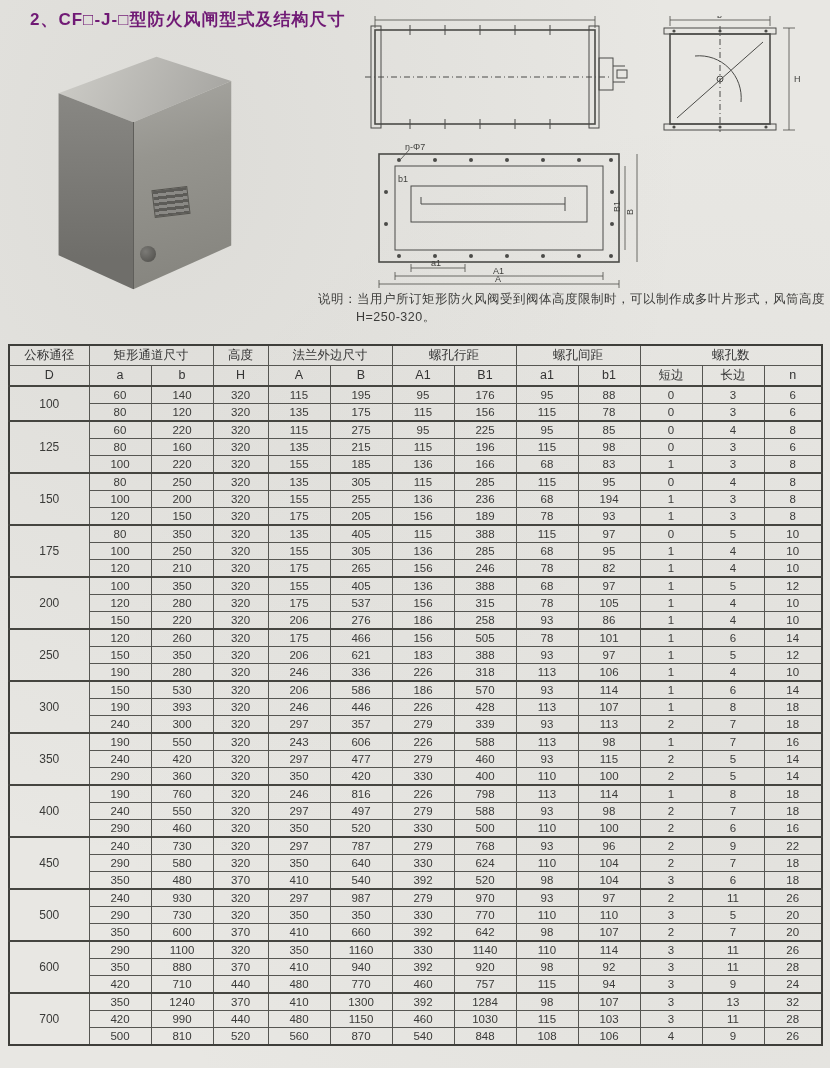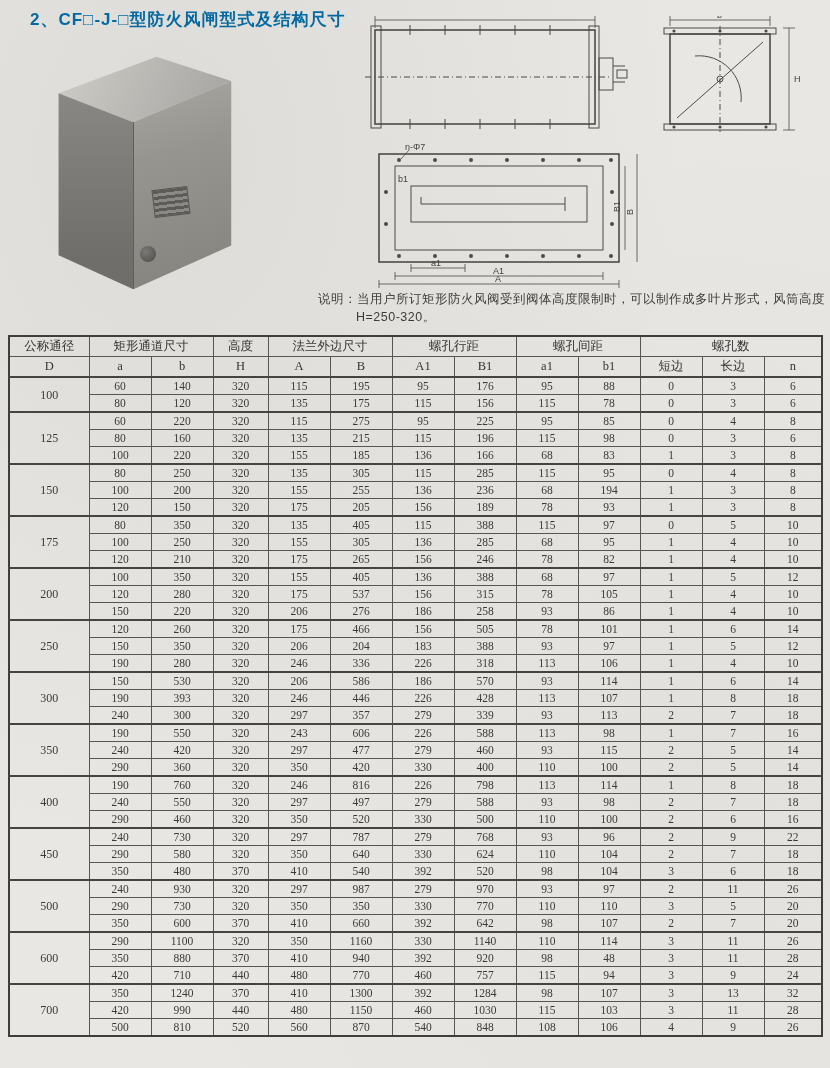--- a/index.html
+++ b/index.html
@@ -14,21 +14,21 @@
   
   body::before{
     content:"";position:absolute;inset:0;
     background:
       radial-gradient(ellipse at 20% 15%, rgba(120,120,115,0.10), transparent 55%),
       radial-gradient(ellipse at 85% 70%, rgba(140,140,135,0.07), transparent 60%);
     pointer-events:none;
   }
   .page-title{
     position:absolute;left:30px;top:8px;
-    font-size:17px;font-weight:600;color:#0369a1;letter-spacing:1px;text-align:center;
+    font-size:17px;font-weight:600;color:#701a75;letter-spacing:1px;text-align:center;
   }
   
   .photo{position:absolute;left:55px;top:52px;width:178px;height:242px;}
   .photo .face-top{position:absolute;inset:0;
     background:linear-gradient(115deg,#cfcec9,#a5a4a0 70%);
     clip-path:polygon(2% 17%, 57% 2%, 99% 12%, 44% 29%);}
   .photo .face-left{position:absolute;inset:0;
     background:linear-gradient(180deg,#8f8e8a,#6f6e6a 85%);
     clip-path:polygon(2% 17%, 44% 29%, 44% 98%, 2% 84%);}
   .photo .face-right{position:absolute;inset:0;
@@ -49,21 +49,21 @@
   .drawings .dim{stroke-width:0.8;}
   .drawings .dot{fill:#4b4b48;stroke:none;}
   .drawings text{fill:#3f3f3c;font-size:9px;stroke:none;font-family:"Liberation Sans",sans-serif;}
   
   .note{
     position:absolute;left:318px;top:290px;width:508px;
     font-size:12.5px;line-height:1.45;color:#3c3c3a;
     text-indent:-38px;padding-left:38px;letter-spacing:0.5px;
   }
   
-  .tbl-wrap{position:absolute;left:8px;top:335px;width:798px;font-family:Liberation Serif, serif;}
+  .tbl-wrap{position:absolute;left:8px;top:344px;width:798px;}
   table{border-collapse:collapse;width:100%;table-layout:fixed;
     font-size:11.5px;color:#3a3a38;}
   th,td{border:1px solid #565652;text-align:center;padding:0;
     height:16px;line-height:16px;overflow:hidden;white-space:nowrap;
     font-weight:normal;}
   thead th{font-size:12.5px;height:19px;line-height:19px;color:#333;}
   table{border:2px solid #3e3e3a;}
   tr.gs td{border-top:2px solid #454540;}
   td.dcol{font-size:12px;}
   col.c-d{width:80px;}
@@ -442,21 +442,21 @@
           <td>101</td>
           <td>1</td>
           <td>6</td>
           <td>14</td>
         </tr>
         <tr>
           <td>150</td>
           <td>350</td>
           <td>320</td>
           <td>206</td>
-          <td>204</td>
+          <td>621</td>
           <td>183</td>
           <td>388</td>
           <td>93</td>
           <td>97</td>
           <td>1</td>
           <td>5</td>
           <td>12</td>
         </tr>
         <tr>
           <td>190</td>
@@ -704,21 +704,21 @@
         </tr>
         <tr>
           <td>350</td>
           <td>880</td>
           <td>370</td>
           <td>410</td>
           <td>940</td>
           <td>392</td>
           <td>920</td>
           <td>98</td>
-          <td>48</td>
+          <td>92</td>
           <td>3</td>
           <td>11</td>
           <td>28</td>
         </tr>
         <tr>
           <td>420</td>
           <td>710</td>
           <td>440</td>
           <td>480</td>
           <td>770</td>

